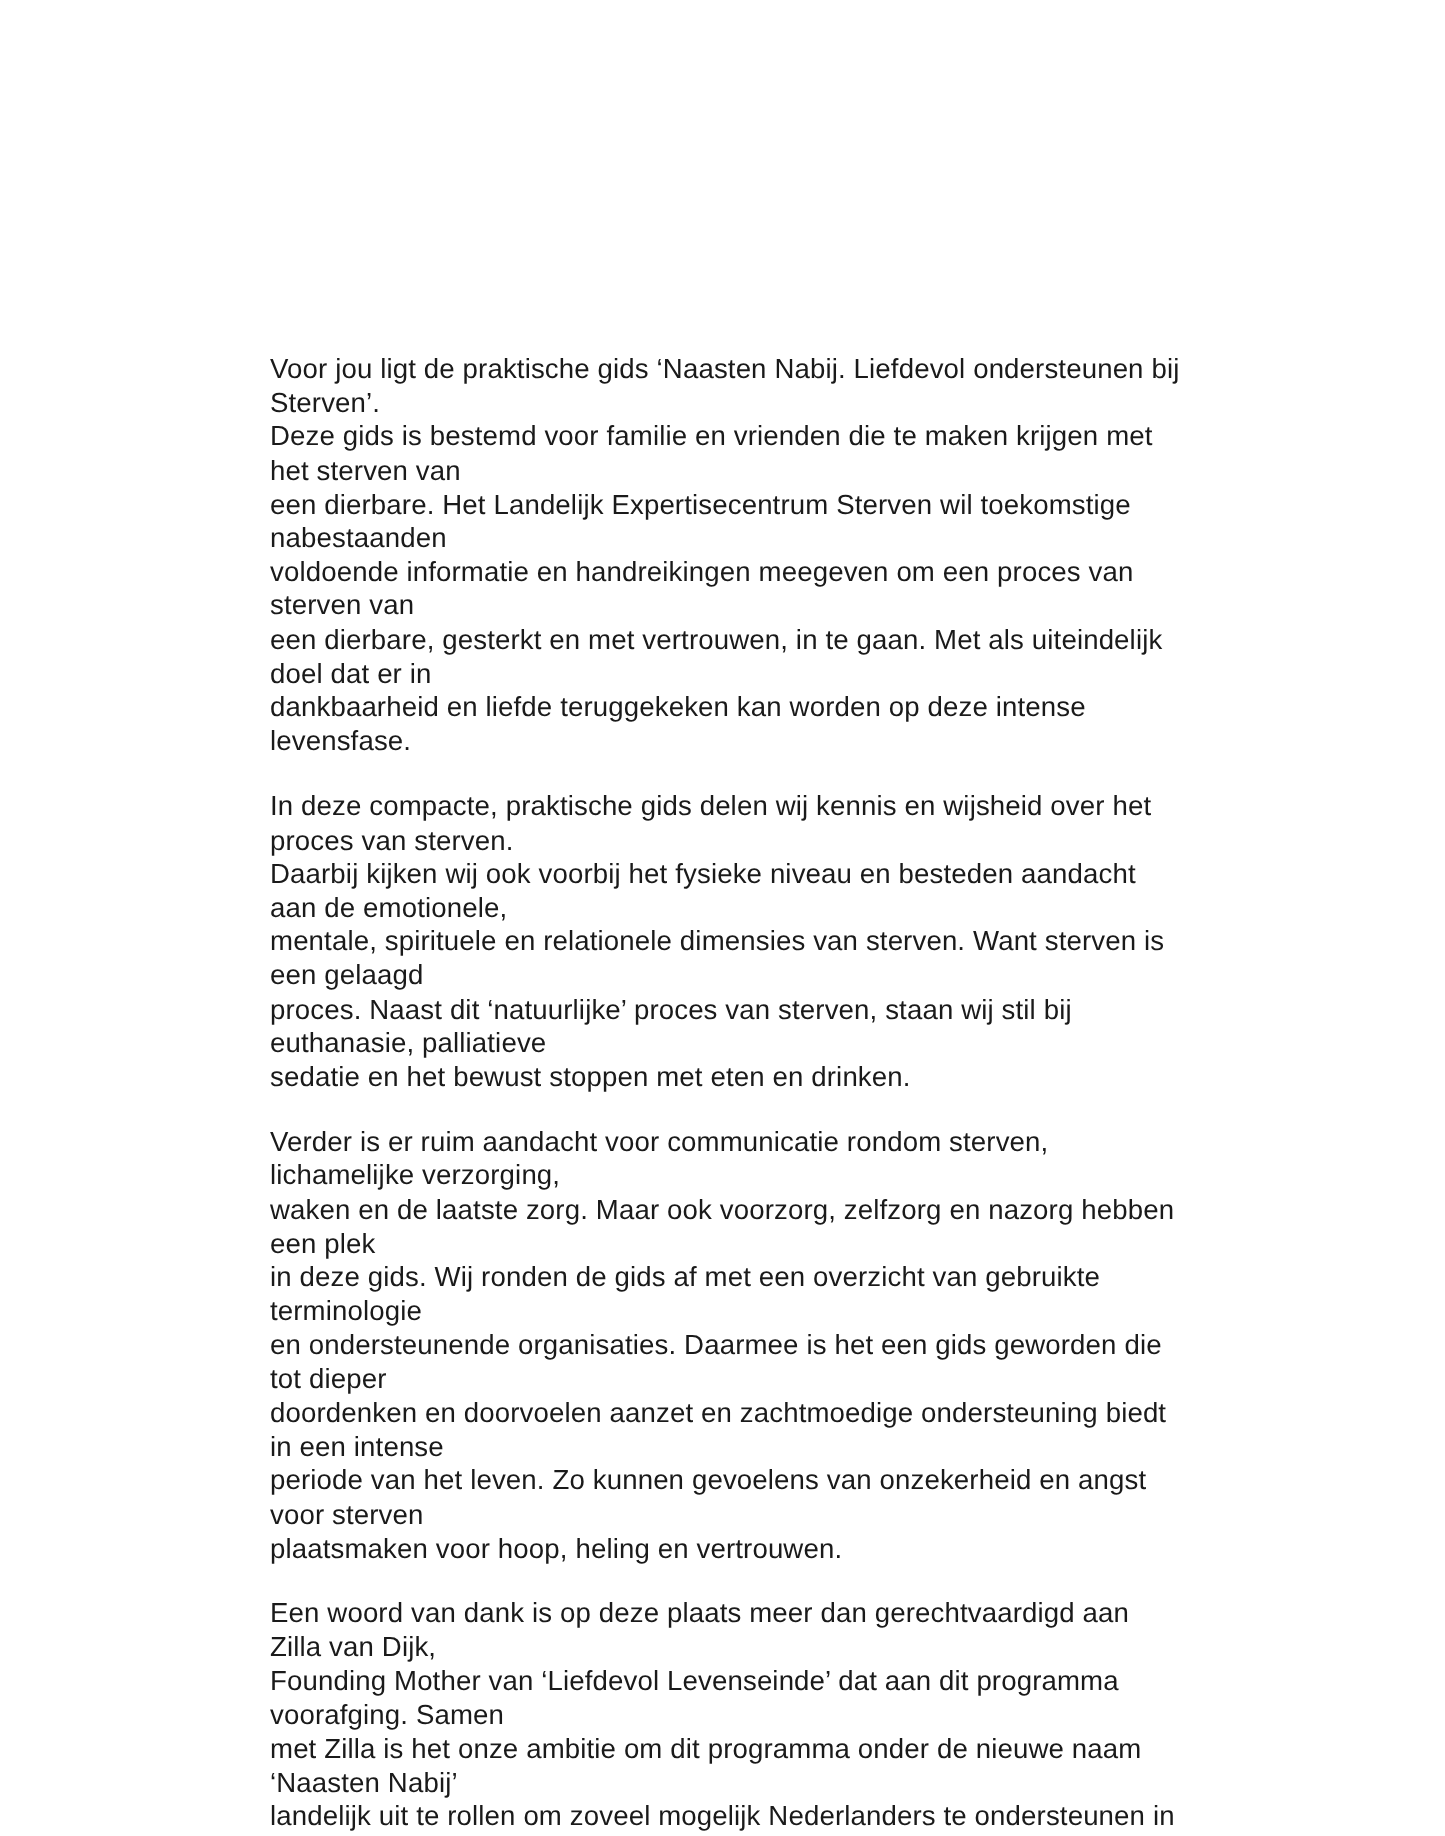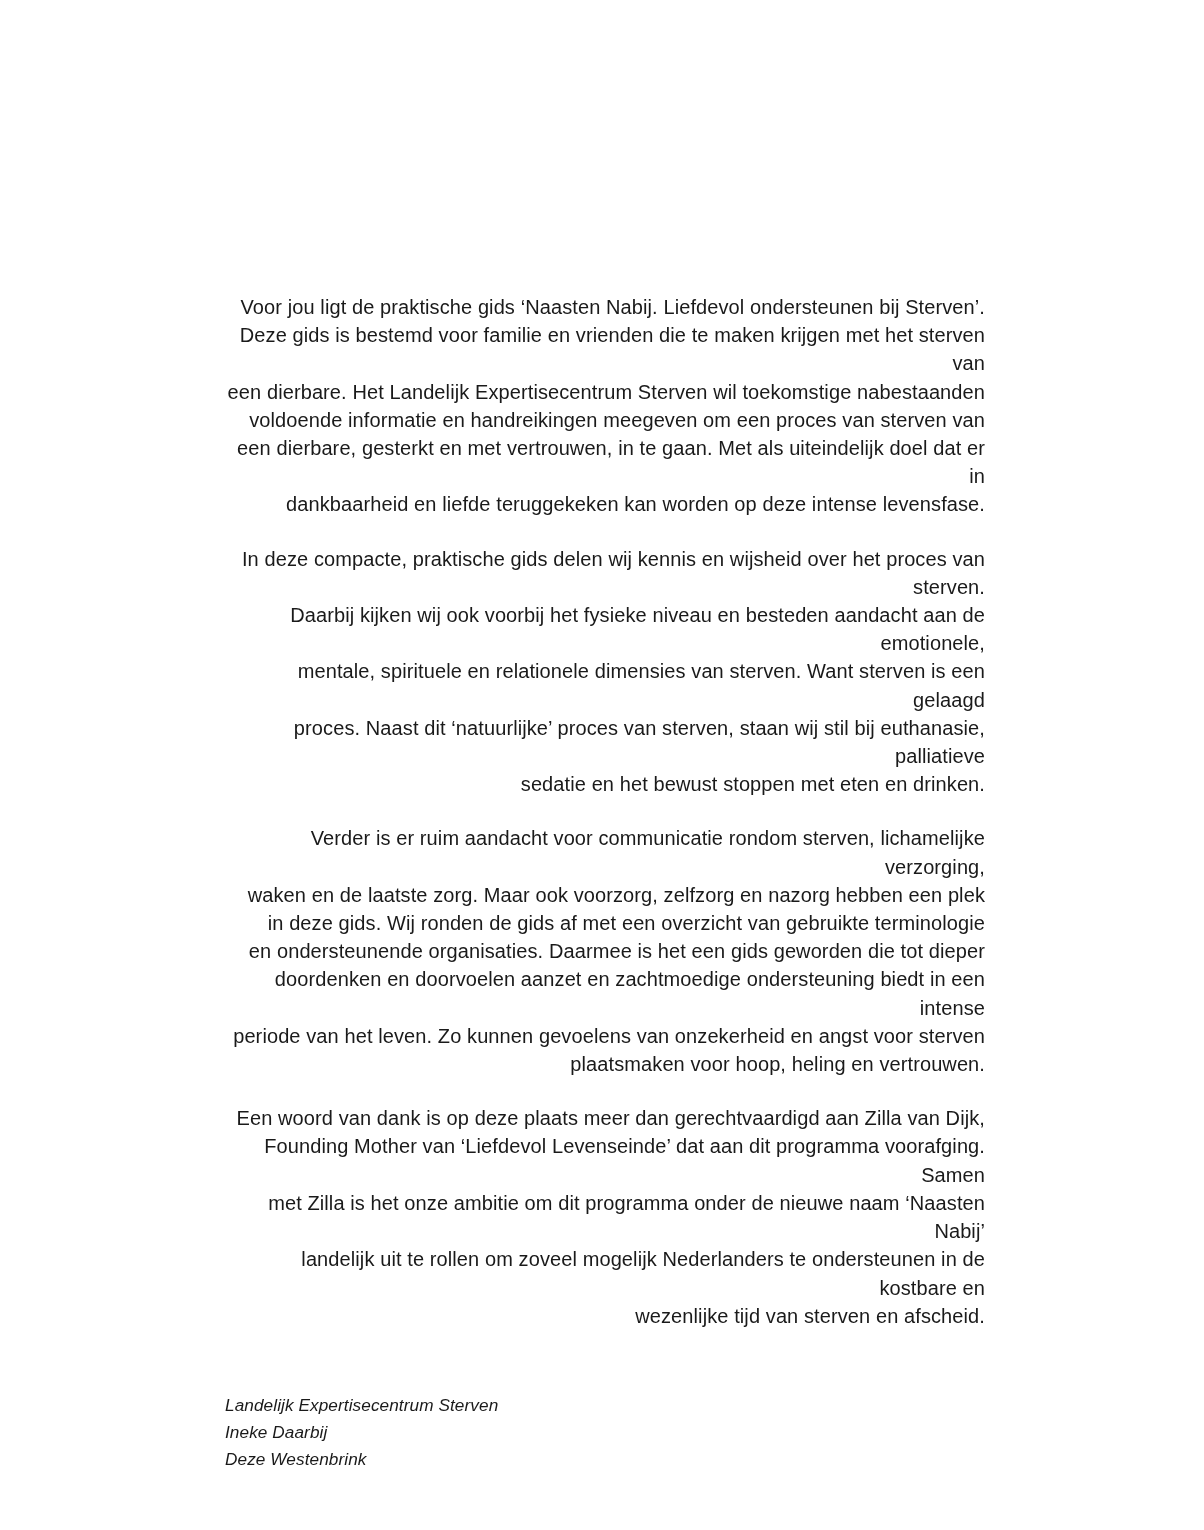--- a/index.html
+++ b/index.html
@@ -31,26 +31,26 @@
   
   .text-column {
     position: absolute;
     left: 225px;
     top: 293px;
     width: 760px;
   }
 
   .body-paragraph {
     margin: 0 0 26px 0;
-    font-size: 20px;
+    font-size: 23px;
     line-height: 28.2px;
     font-weight: 400;
     letter-spacing: 0.005em;
     color: #1a1a1a;
-    text-align: right;
+    text-align: left;
     white-space: pre-line;
   }
 
   .body-paragraph:last-of-type {
     margin-bottom: 18px;
   }
 
   .signature-block {
     margin-top: 62px;
   }

